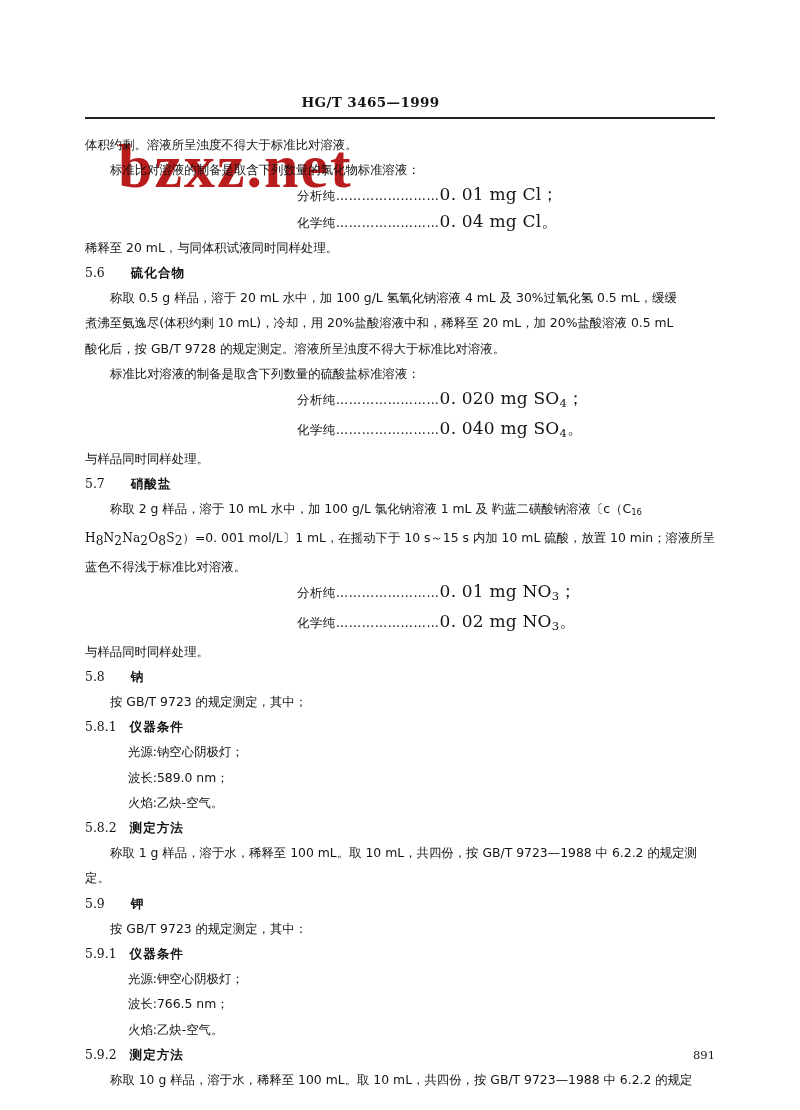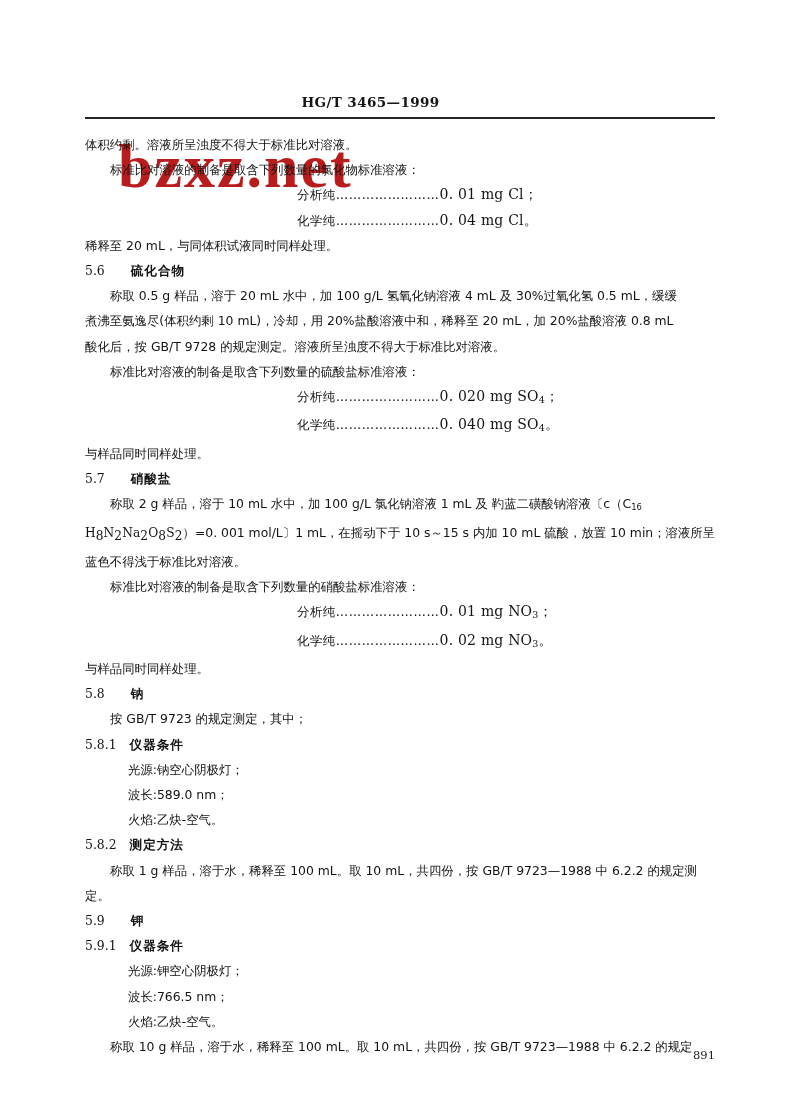--- a/index.html
+++ b/index.html
@@ -119,21 +119,21 @@
     white-space: nowrap;
     color: #141414;
   }
   .leader-row .lbl { letter-spacing: 0.5px; }
   .leader-row .dots {
     font-family: "DejaVu Serif", "Liberation Serif", serif;
     letter-spacing: 0.6px;
   }
   .leader-row .val {
     font-family: "DejaVu Serif", "Liberation Serif", serif;
-    font-size: 14px;
+    font-size: 17px;
     letter-spacing: 0.2px;
   }
   sub {
     font-size: 0.68em;
     vertical-align: -0.22em;
   }
 
   
   #page-number {
     position: absolute;
@@ -170,40 +170,39 @@
     <div class="leader-row ind-3">
       <span class="lbl">化学纯</span><span class="dots">……………………</span><span class="val">0. 04 mg Cl。</span>
     </div>
 
     <div class="ln ind-0">稀释至 20 mL，与同体积试液同时同样处理。</div>
 
     <div class="sec-head">
       <span class="num">5.6</span><span class="ttl">硫化合物</span>
     </div>
     <div class="ln ind-1">称取 0.5 g 样品，溶于 20 mL 水中，加 100 g/L 氢氧化钠溶液 4 mL 及 30%过氧化氢 0.5 mL，缓缓</div>
-    <div class="ln ind-0">煮沸至氨逸尽(体积约剩 10 mL)，冷却，用 20%盐酸溶液中和，稀释至 20 mL，加 20%盐酸溶液 0.8 mL</div>
+    <div class="ln ind-0">煮沸至氨逸尽(体积约剩 10 mL)，冷却，用 20%盐酸溶液中和，稀释至 20 mL，加 20%盐酸溶液 0.5 mL</div>
     <div class="ln ind-0">酸化后，按 GB/T 9728 的规定测定。溶液所呈浊度不得大于标准比对溶液。</div>
     <div class="ln ind-1">标准比对溶液的制备是取含下列数量的硫酸盐标准溶液：</div>
 
     <div class="leader-row ind-3">
       <span class="lbl">分析纯</span><span class="dots">……………………</span><span class="val"><span>0. 020 mg SO</span><sub>4</sub><span>；</span></span>
     </div>
     <div class="leader-row ind-3">
       <span class="lbl">化学纯</span><span class="dots">……………………</span><span class="val"><span>0. 040 mg SO</span><sub>4</sub><span>。</span></span>
     </div>
 
     <div class="ln ind-0">与样品同时同样处理。</div>
 
     <div class="sec-head">
       <span class="num">5.7</span><span class="ttl">硝酸盐</span>
     </div>
     <div class="ln ind-1"><span>称取 2 g 样品，溶于 10 mL 水中，加 100 g/L 氯化钠溶液 1 mL 及 靮蓝二磺酸钠溶液〔c（C</span><sub>16</sub></div>
     <div class="ln ind-0"><span class="lat">H</span><sub class="lat">8</sub><span class="lat">N</span><sub class="lat">2</sub><span class="lat">Na</span><sub class="lat">2</sub><span class="lat">O</span><sub class="lat">8</sub><span class="lat">S</span><sub class="lat">2</sub><span>）=0. 001 mol/L〕1 mL，在摇动下于 10 s～15 s 内加 10 mL 硫酸，放置 10 min；溶液所呈</span></div>
     <div class="ln ind-0">蓝色不得浅于标准比对溶液。</div>
-    <div class="ln ind-1">标准比对溶液的制备是取含下列数量的硝酸盐标准溶液：</div>
 
     <div class="leader-row ind-3">
       <span class="lbl">分析纯</span><span class="dots">……………………</span><span class="val"><span>0. 01 mg NO</span><sub>3</sub><span>；</span></span>
     </div>
     <div class="leader-row ind-3">
       <span class="lbl">化学纯</span><span class="dots">……………………</span><span class="val"><span>0. 02 mg NO</span><sub>3</sub><span>。</span></span>
     </div>
 
     <div class="ln ind-0">与样品同时同样处理。</div>
 
@@ -221,27 +220,31 @@
 
     <div class="sec-head sub">
       <span class="num">5.8.2</span><span class="ttl">测定方法</span>
     </div>
     <div class="ln ind-1">称取 1 g 样品，溶于水，稀释至 100 mL。取 10 mL，共四份，按 GB/T 9723—1988 中 6.2.2 的规定测</div>
     <div class="ln ind-0">定。</div>
 
     <div class="sec-head">
       <span class="num">5.9</span><span class="ttl">钾</span>
     </div>
+    <div class="ln ind-1">按 GB/T 9723 的规定测定，其中：</div>
 
     <div class="sec-head sub">
       <span class="num">5.9.1</span><span class="ttl">仪器条件</span>
     </div>
     <div class="ln ind-2">光源:钾空心阴极灯；</div>
     <div class="ln ind-2">波长:766.5 nm；</div>
     <div class="ln ind-2">火焰:乙炔-空气。</div>
 
+    <div class="sec-head sub">
+      <span class="num">5.9.2</span><span class="ttl">测定方法</span>
+    </div>
     <div class="ln ind-1">称取 10 g 样品，溶于水，稀释至 100 mL。取 10 mL，共四份，按 GB/T 9723—1988 中 6.2.2 的规定</div>
 
   </div>
 
   <div id="page-number">891</div>
 
 </div>
 
 </body></html>

